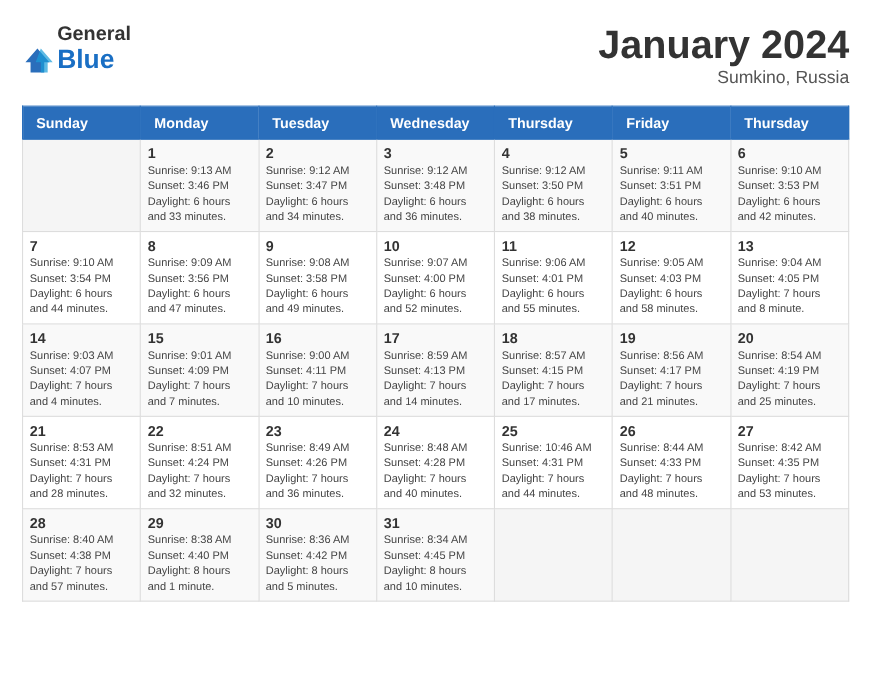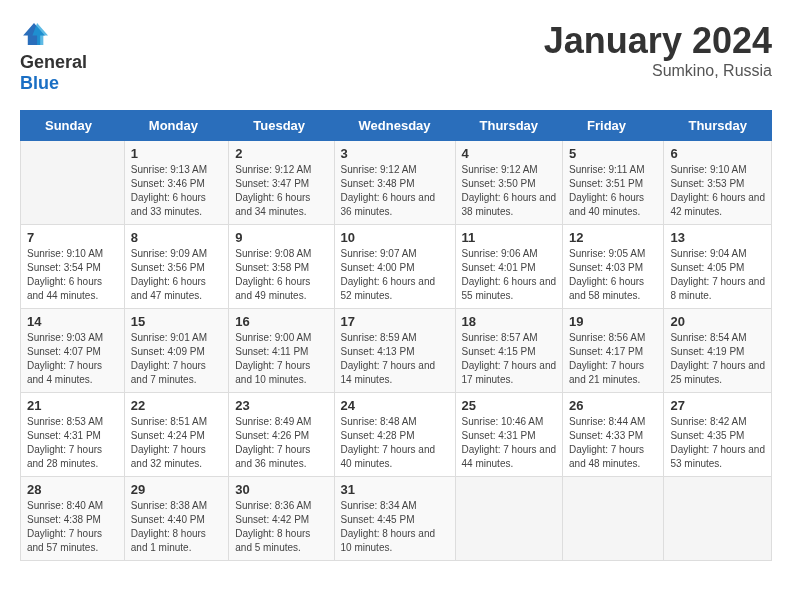--- a/index.html
+++ b/index.html
@@ -11,31 +11,30 @@
       padding: 20px;
     }
     .header {
       display: flex;
       justify-content: space-between;
       align-items: flex-start;
       margin-bottom: 16px;
     }
     .logo {
       display: flex;
-      align-items: flex-start;
+      align-items: flex-end;
       gap: 4px;
-      flex-direction: column;
     }
     .logo-text-general {
       font-size: 18px;
       font-weight: bold;
       color: #333;
     }
     .logo-text-blue {
-      font-size: 18px;
+      font-size: 24px;
       font-weight: bold;
       color: #1a6fc4;
     }
     .logo-icon {
       width: 28px;
       height: 28px;
     }
     .title-block {
       text-align: right;
     }
@@ -49,21 +48,21 @@
       color: #555;
     }
     table {
       width: 100%;
       border-collapse: collapse;
       font-size: 11px;
     }
     thead tr th {
       background-color: #2a6ebb;
       color: #fff;
-      padding: 7px 24px;
+      padding: 7px 12px;
       text-align: left;
       font-size: 13px;
       font-weight: 600;
       border: 1px solid #2a6ebb;
     }
     tbody tr td {
       vertical-align: top;
       padding: 5px 6px;
       border: 1px solid #ddd;
       min-height: 80px;

